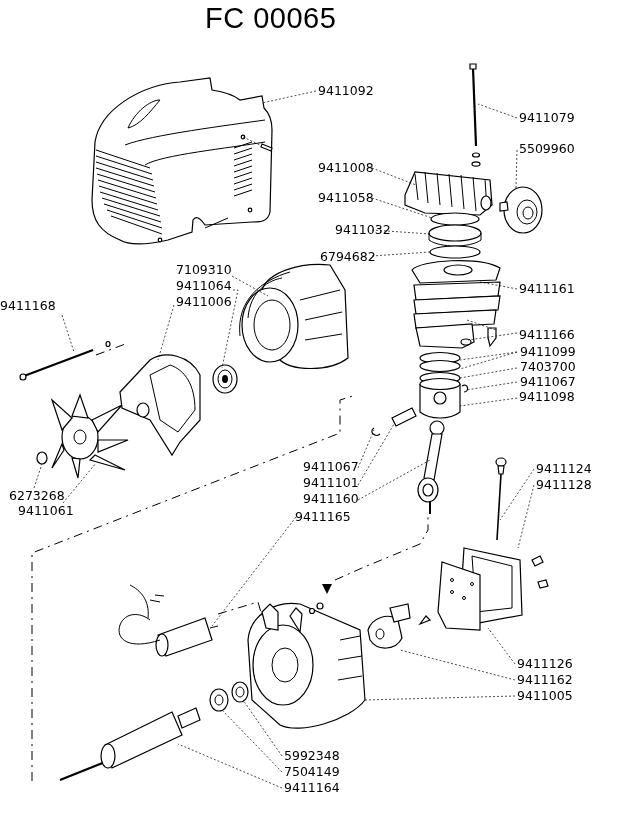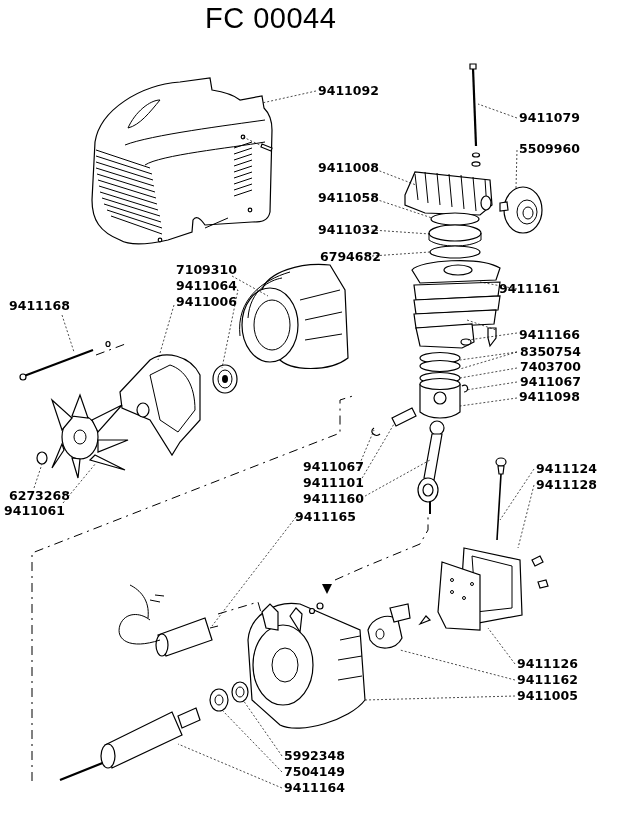--- a/index.html
+++ b/index.html
@@ -1,34 +1,34 @@
 <!DOCTYPE html>
 <html><head>
 <meta charset="utf-8">
 <style>
   html, body { margin:0; padding:0; background:#ffffff; }
   body { width:640px; height:813px; position:relative; overflow:hidden;
          font-family:"DejaVu Sans", sans-serif; color:#000; }
   #title { position:absolute; left:205px; top:2px; font-family:"Liberation Sans", sans-serif;
            font-size:29px; letter-spacing:0.5px; }
   .lbl { position:absolute; font-family:"DejaVu Sans", sans-serif; font-size:12.5px; line-height:15px;
-         white-space:nowrap;font-weight:bold; }
+         white-space:nowrap; }
   svg#art { position:absolute; left:0; top:0; }
   svg#art * { vector-effect:non-scaling-stroke; }
   .ln { stroke:#000; stroke-width:0.8; fill:none; }
   .ld { stroke:#000; stroke-width:0.7; fill:none; stroke-dasharray:2 2; }
   .dash { stroke:#000; stroke-width:1; fill:none; stroke-dasharray:9 5 2 5; }
   .pt { stroke:#000; stroke-width:1.2; fill:#fff; }
   .ptn { stroke:#000; stroke-width:1; fill:none; }
   .dk { fill:#000; }
 </style>
 </head>
 <body>
 
-<div id="title">FC 00044</div>
+<div id="title">FC 00065</div>
 
 <svg id="art" width="640" height="813" viewBox="0 0 640 813">
 
   <g>
     <path class="pt" d="M95,142 C100,110 140,85 180,82 L210,78 L212,90 C225,92 235,96 240,100 L262,96 L264,108 C270,114 272,122 272,130 L270,212 C268,222 260,222 252,222 L205,225 C200,218 196,215 193,220 L192,232 L168,240 C150,244 130,246 120,240 C100,232 92,220 92,200 Z"></path>
     <path class="ptn" d="M125,145 C150,135 230,125 265,120"></path>
     <path class="ptn" d="M145,165 C160,155 230,148 265,142"></path>
     <path class="ptn" d="M128,128 C135,112 150,100 160,100 C150,112 140,125 128,128 Z"></path>
     <g>
       <path class="ptn" d="M96,150 L150,168 M96,156 L152,174 M96,162 L153,180 M96,168 L154,186 M97,174 L155,192 M98,180 L156,198 M99,186 L157,204 M100,192 L158,210 M102,198 L160,216 M104,204 L161,222 M107,210 L162,228 M111,216 L162,234"></path>
@@ -247,36 +247,36 @@
     <path class="ld" d="M282,772 L222,710"></path>
     <path class="ld" d="M282,788 L178,744"></path>
   </g>
 </svg>
 
 <div class="lbl" style="left:318px;top:83px">9411092</div>
 <div class="lbl" style="left:519px;top:110px">9411079</div>
 <div class="lbl" style="left:519px;top:141px">5509960</div>
 <div class="lbl" style="left:318px;top:160px">9411008</div>
 <div class="lbl" style="left:318px;top:190px">9411058</div>
-<div class="lbl" style="left:318px;top:222px">9411032</div>
+<div class="lbl" style="left:335px;top:222px">9411032</div>
 <div class="lbl" style="left:320px;top:249px">6794682</div>
-<div class="lbl" style="left:499px;top:281px">9411161</div>
+<div class="lbl" style="left:519px;top:281px">9411161</div>
 <div class="lbl" style="left:519px;top:327px">9411166</div>
-<div class="lbl" style="left:520px;top:344px">8350754</div>
+<div class="lbl" style="left:520px;top:344px">9411099</div>
 <div class="lbl" style="left:520px;top:359px">7403700</div>
 <div class="lbl" style="left:520px;top:374px">9411067</div>
 <div class="lbl" style="left:519px;top:389px">9411098</div>
 
 <div class="lbl" style="left:176px;top:262px">7109310</div>
 <div class="lbl" style="left:176px;top:278px">9411064</div>
 <div class="lbl" style="left:176px;top:294px">9411006</div>
-<div class="lbl" style="left:9px;top:298px">9411168</div>
+<div class="lbl" style="left:0;top:298px">9411168</div>
 
 <div class="lbl" style="left:9px;top:488px">6273268</div>
-<div class="lbl" style="left:4px;top:503px">9411061</div>
+<div class="lbl" style="left:18px;top:503px">9411061</div>
 
 <div class="lbl" style="left:303px;top:459px">9411067</div>
 <div class="lbl" style="left:303px;top:475px">9411101</div>
 <div class="lbl" style="left:303px;top:491px">9411160</div>
 <div class="lbl" style="left:295px;top:509px">9411165</div>
 
 <div class="lbl" style="left:536px;top:461px">9411124</div>
 <div class="lbl" style="left:536px;top:477px">9411128</div>
 
 <div class="lbl" style="left:517px;top:656px">9411126</div>

